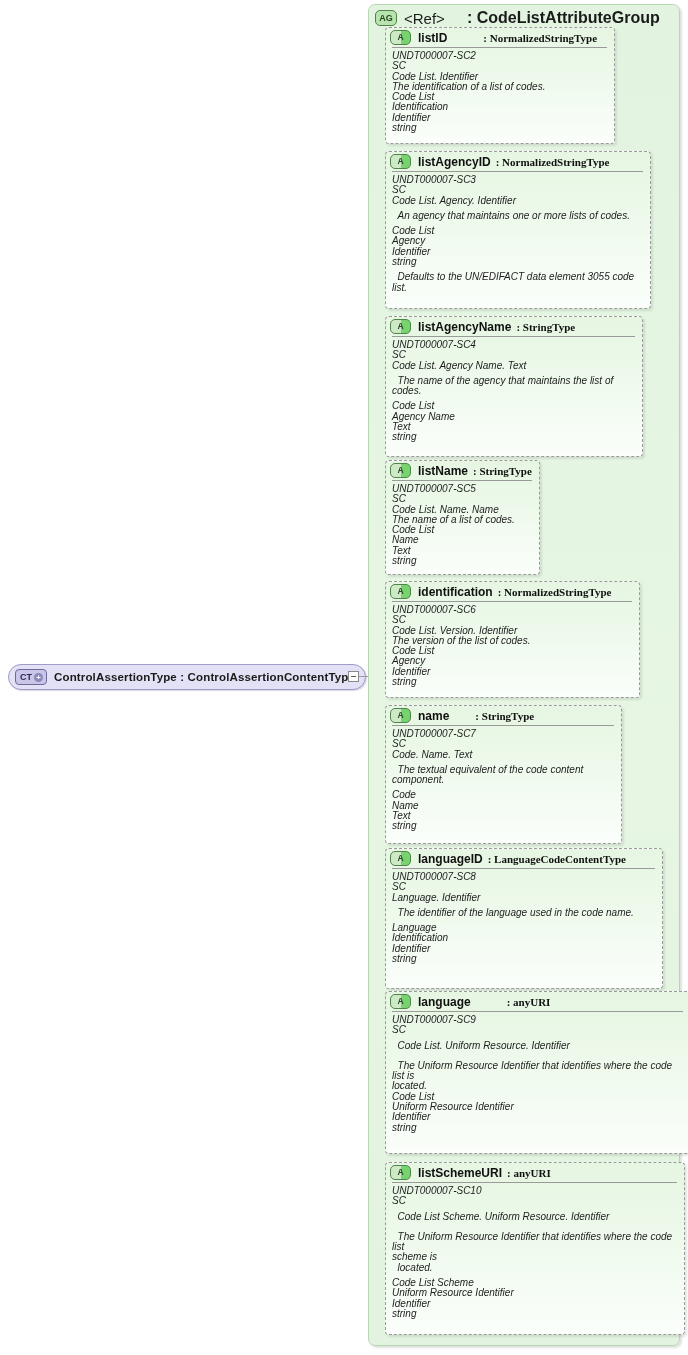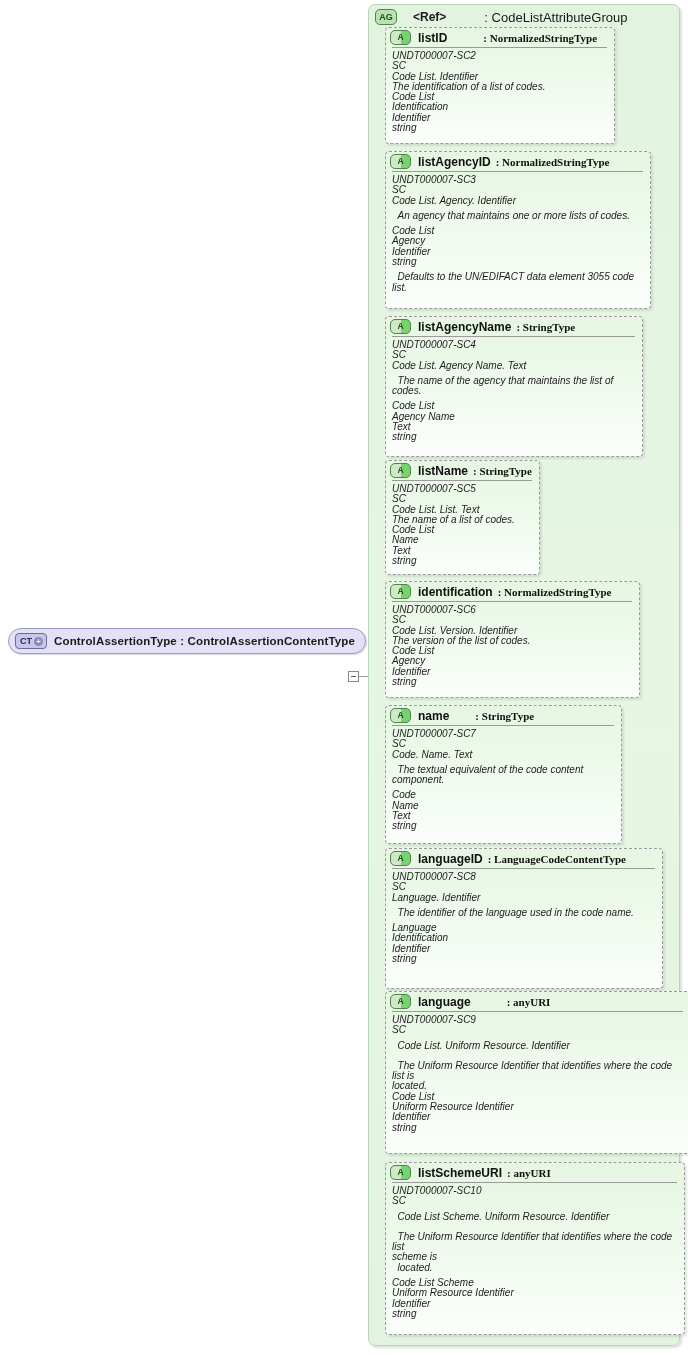--- a/index.html
+++ b/index.html
@@ -12,21 +12,21 @@
     height: 1355px;
     position: relative;
     font-family: "Liberation Sans", sans-serif;
     overflow: hidden;
   }
 
   
   #root-node {
     position: absolute;
     left: 8px;
-    top: 628px;
+    top: 664px;
     height: 26px;
     box-sizing: border-box;
     display: flex;
     align-items: center;
     padding: 0 10px 0 6px;
     background: #e3e1f5;
     border: 1px solid #9f9cc7;
     border-radius: 13px;
     box-shadow: 1px 1px 1px rgba(120,120,150,.28);
     white-space: nowrap;
@@ -123,32 +123,32 @@
     justify-content: center;
     width: 20px;
     height: 14px;
     font-size: 9px;
     font-weight: bold;
     color: #1f4a1f;
     background: #b9e3ae;
     border: 1px solid #4e8449;
     border-radius: 5px;
     line-height: 1;
-    margin-right: 16px;
+    margin-right: 7px;
   }
   #ag-header .ag-ref {
-    font-size: 12px;
-    font-weight: bold;
-    color: #1a1a1a;
-  }
-  #ag-header .ag-type {
-    font-size: 13px;
+    font-size: 15px;
     font-weight: normal;
     color: #1a1a1a;
-    margin-left: 38px;
+  }
+  #ag-header .ag-type {
+    font-size: 16px;
+    font-weight: bold;
+    color: #1a1a1a;
+    margin-left: 22px;
   }
 
   
   .attr-box {
     position: absolute;
     box-sizing: border-box;
     background: linear-gradient(180deg, #e6f6e2 0%, #eefaec 45%, #fbfefb 100%);
     border: 1px dashed #9a9a9a;
     border-radius: 4px;
     box-shadow: 2px 2px 2px rgba(150,160,150,.26);
@@ -257,21 +257,21 @@
         <div class="attr-rule"></div>
         <div class="attr-body"><span class="ln">UNDT000007-SC4</span><span class="ln">SC</span><span class="ln">Code List. Agency Name. Text</span><span class="ln blank"></span><span class="ln">  The name of the agency that maintains the list of codes.</span><span class="ln blank"></span><span class="ln">Code List</span><span class="ln">Agency Name</span><span class="ln">Text</span><span class="ln">string</span></div>
       </div>
       <div class="attr-box" style="left: 16px; top: 455px; width: 155px; height: 115px;">
         <div class="attr-head">
           <span class="badge-a">A</span>
           <span class="attr-name">listName</span>
           <span class="attr-type gap-sm">: StringType</span>
         </div>
         <div class="attr-rule"></div>
-        <div class="attr-body"><span class="ln">UNDT000007-SC5</span><span class="ln">SC</span><span class="ln">Code List. List. Text</span><span class="ln">The name of a list of codes.</span><span class="ln">Code List</span><span class="ln">Name</span><span class="ln">Text</span><span class="ln">string</span></div>
+        <div class="attr-body"><span class="ln">UNDT000007-SC5</span><span class="ln">SC</span><span class="ln">Code List. Name. Name</span><span class="ln">The name of a list of codes.</span><span class="ln">Code List</span><span class="ln">Name</span><span class="ln">Text</span><span class="ln">string</span></div>
       </div>
       <div class="attr-box" style="left: 16px; top: 576px; width: 255px; height: 117px;">
         <div class="attr-head">
           <span class="badge-a">A</span>
           <span class="attr-name">identification</span>
           <span class="attr-type gap-sm">: NormalizedStringType</span>
         </div>
         <div class="attr-rule"></div>
         <div class="attr-body"><span class="ln">UNDT000007-SC6</span><span class="ln">SC</span><span class="ln">Code List. Version. Identifier</span><span class="ln">The version of the list of codes.</span><span class="ln">Code List</span><span class="ln">Agency</span><span class="ln">Identifier</span><span class="ln">string</span></div>
       </div>

